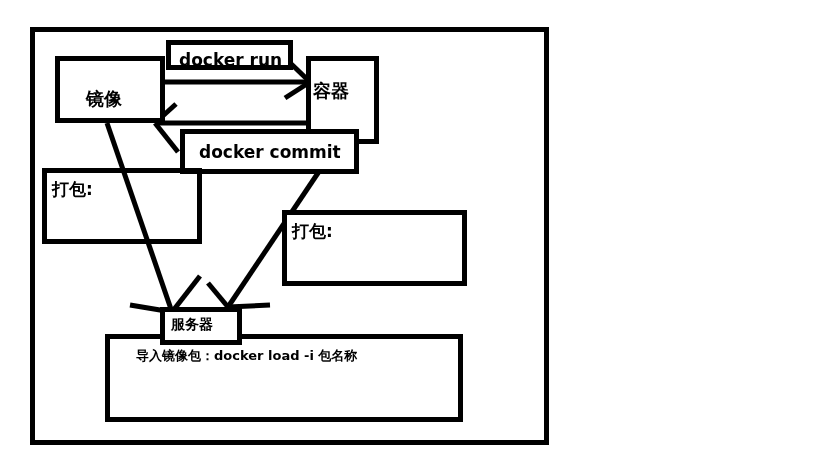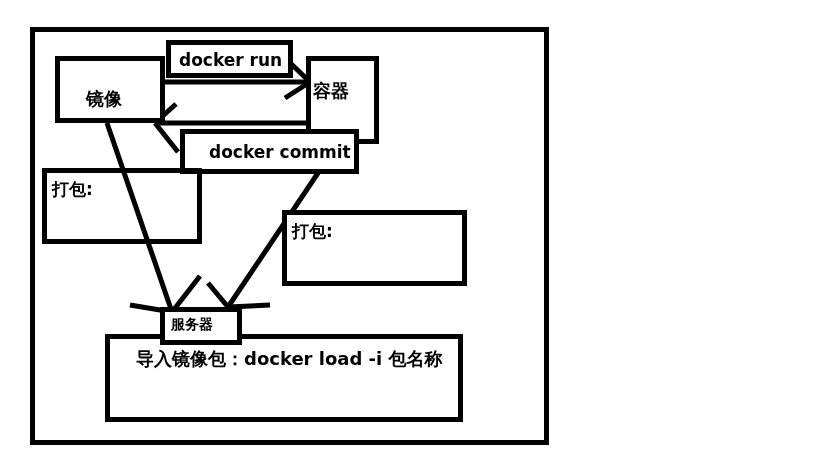--- a/index.html
+++ b/index.html
@@ -37,35 +37,35 @@
 </svg>
 
 <div class="box" style="left:55px; top:56px; width:110px; height:67px;">
   <span class="lbl" style="left:26px; top:26px;">镜像</span>
 </div>
 
 <div class="box" style="left:306px; top:56px; width:73px; height:88px;">
   <span class="lbl" style="left:2px; top:18px;">容器</span>
 </div>
 
-<div class="box" style="left:166px; top:40px; width:127px; height:38px;">
+<div class="box" style="left:166px; top:40px; width:127px; height:30px;">
   <span class="lbl" style="left:8px; top:5px; font-size:17px;">docker run</span>
 </div>
 
 <div class="box" style="left:180px; top:129px; width:179px; height:45px;">
-  <span class="lbl" style="left:24px; top:8px; font-size:17px;">docker commit</span>
+  <span class="lbl" style="left:14px; top:8px; font-size:17px;">docker commit</span>
 </div>
 
 <div class="box" style="left:42px; top:168px; width:160px; height:76px; background:transparent;">
   <span class="lbl" style="left:5px; top:5px; font-size:17px;">打包:</span>
 </div>
 
 <div class="box" style="left:282px; top:210px; width:185px; height:76px;">
   <span class="lbl" style="left:5px; top:5px; font-size:17px;">打包:</span>
 </div>
 
 <div class="box" style="left:105px; top:334px; width:358px; height:88px;">
-  <span class="lbl" style="left:26px; top:8px; font-size:18px;">导入镜像包：docker load -i 包名称</span>
+  <span class="lbl" style="left:26px; top:8px; font-size:13px;">导入镜像包：docker load -i 包名称</span>
 </div>
 
 <div class="box" style="left:160px; top:307px; width:82px; height:38px;">
   <span class="lbl" style="left:6px; top:4px; font-size:14px;">服务器</span>
 </div>
 
 </body></html>

